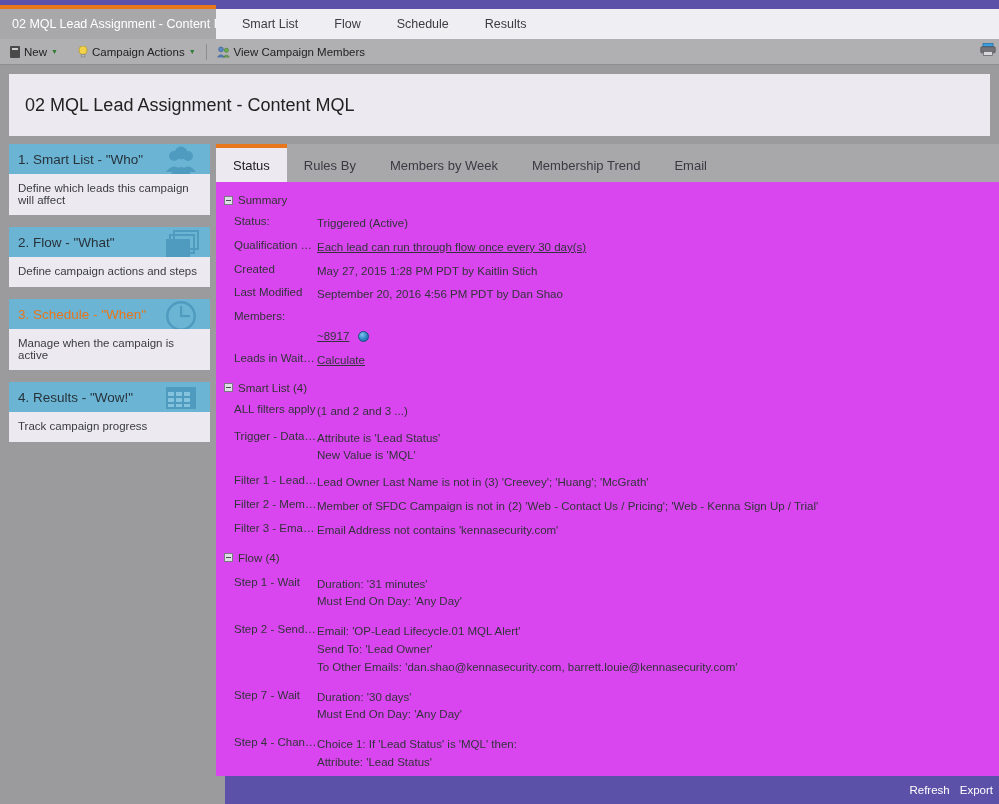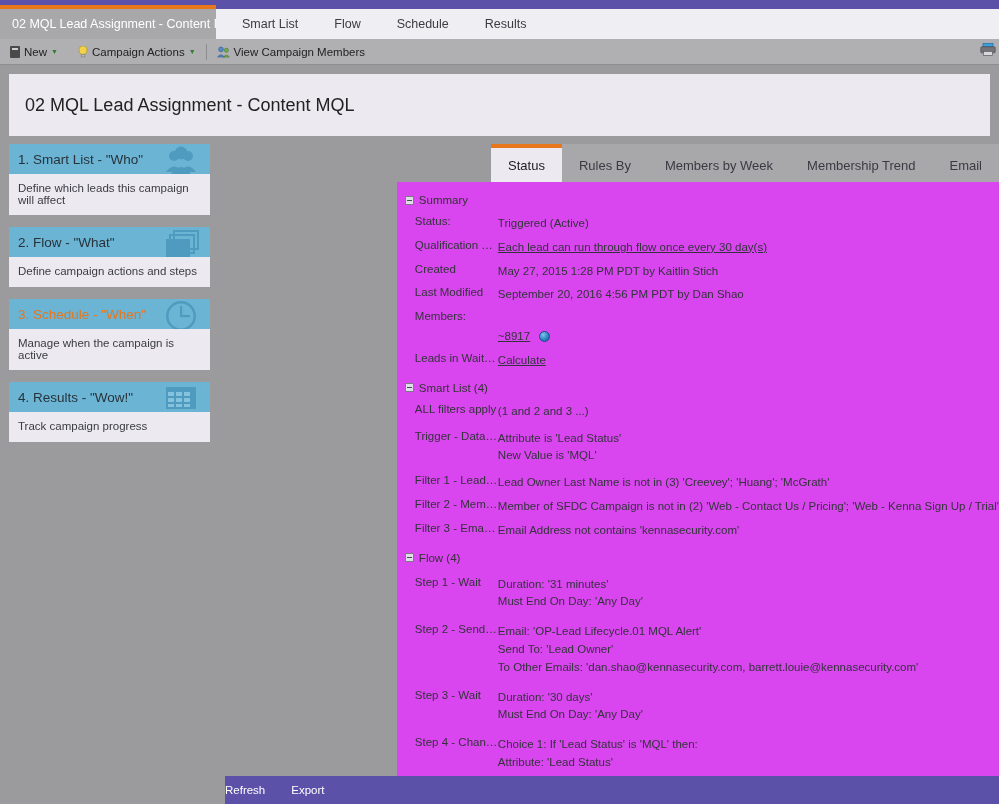--- a/index.html
+++ b/index.html
@@ -110,21 +110,21 @@
   .step-icon { position: absolute; right: 6px; top: 0; bottom: 0; width: 46px; opacity: .45; }
   .step-body {
     background: #eceaf0;
     font-size: 11.5px;
     color: #3b3b43;
     padding: 8px 9px 9px 9px;
     min-height: 30px;
   }
 
   
-  .main { flex: 1; display: flex; flex-direction: column; align-items: flex-end; }
+  .main { flex: 1; display: flex; flex-direction: column; }
   .tabbar {
     height: 38px;
     background: #a8a8ab;
     display: flex; align-items: flex-end;
     padding-left: 0;
   }
   .ptab {
     height: 38px;
     display: flex; align-items: center;
     padding: 0 17px;
@@ -181,22 +181,22 @@
   }
 
   .sec-gap { height: 6px; }
 
   
   .footer {
     position: absolute;
     left: 225px; right: 0; bottom: 0;
     height: 28px;
     background: #5b51a8;
-    display: flex; align-items: center; 
-    gap: 26px;
+    display: flex; align-items: center; justify-content: flex-end;
+    gap: 10px;
     padding-right: 6px;
   }
   .footer a {
     color: #ffffff; font-size: 11.5px; text-decoration: none; cursor: pointer;
   }
   .footer-left-filler {
     position: absolute; left: 0; bottom: 0; width: 225px; height: 28px; background: #9b9b9e;
   }
 </style>
 </head>
@@ -421,21 +421,21 @@
           <div class="val">Duration: '31 minutes'
 Must End On Day: 'Any Day'</div>
         </div>
         <div class="row tall">
           <div class="lbl">Step 2 - Send Alert</div>
           <div class="val">Email: 'OP-Lead Lifecycle.01 MQL Alert'
 Send To: 'Lead Owner'
 To Other Emails: 'dan.shao@kennasecurity.com, barrett.louie@kennasecurity.com'</div>
         </div>
         <div class="row tall">
-          <div class="lbl">Step 3 - Wait</div>
+          <div class="lbl">Step 7 - Wait</div>
           <div class="val">Duration: '30 days'
 Must End On Day: 'Any Day'</div>
         </div>
         <div class="row tall">
           <div class="lbl">Step 4 - Change Data ...</div>
           <div class="val">Choice 1: If 'Lead Status' is 'MQL' then:
      Attribute: 'Lead Status'
      New Value: 'Recycle'
 Default Choice:
      -- Do Nothing --</div>

